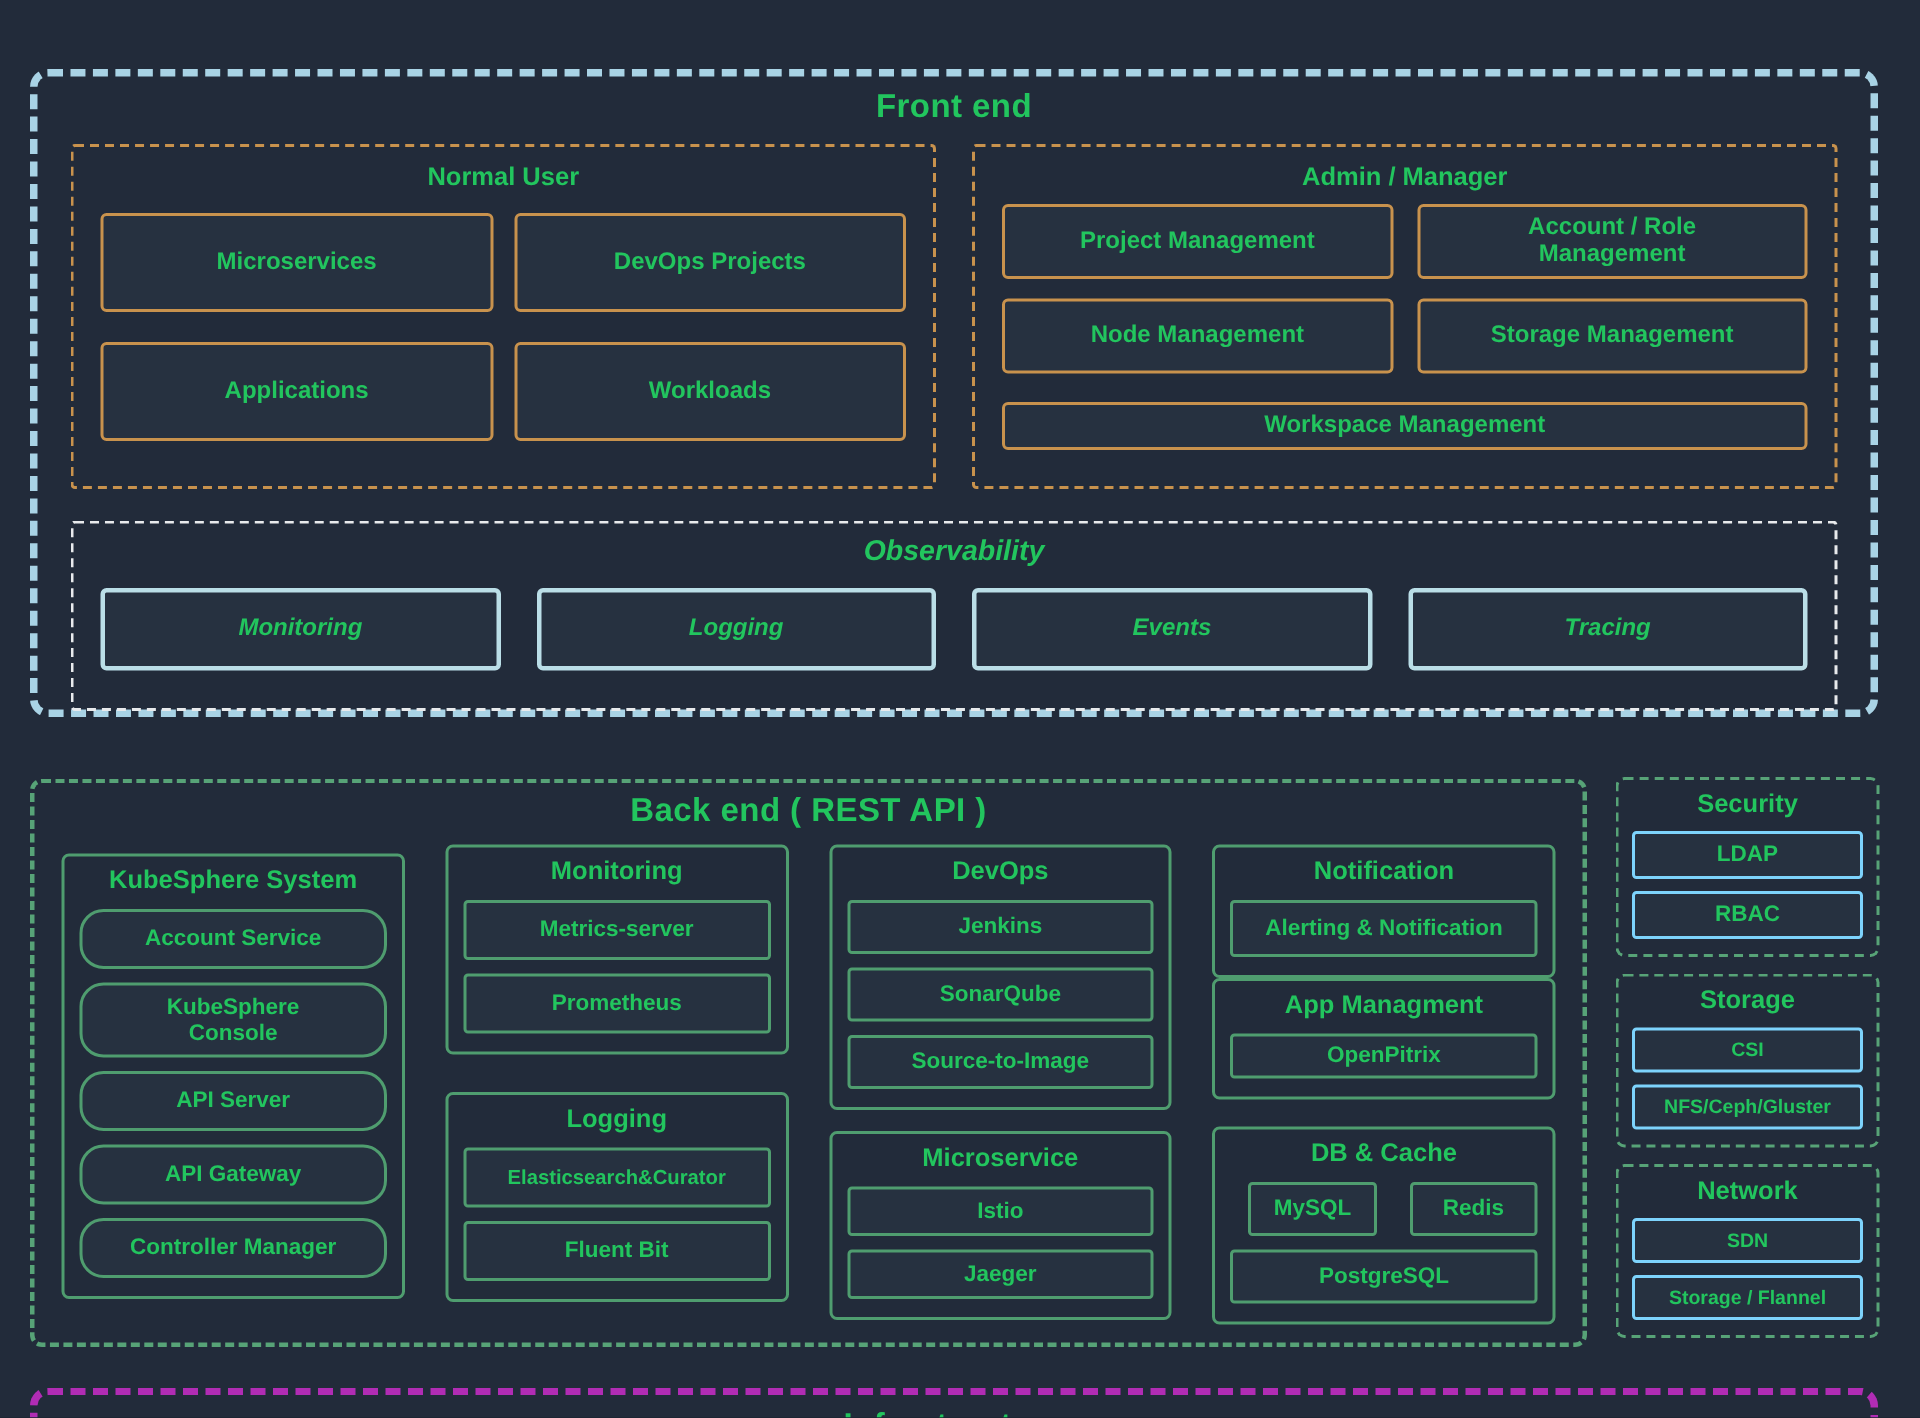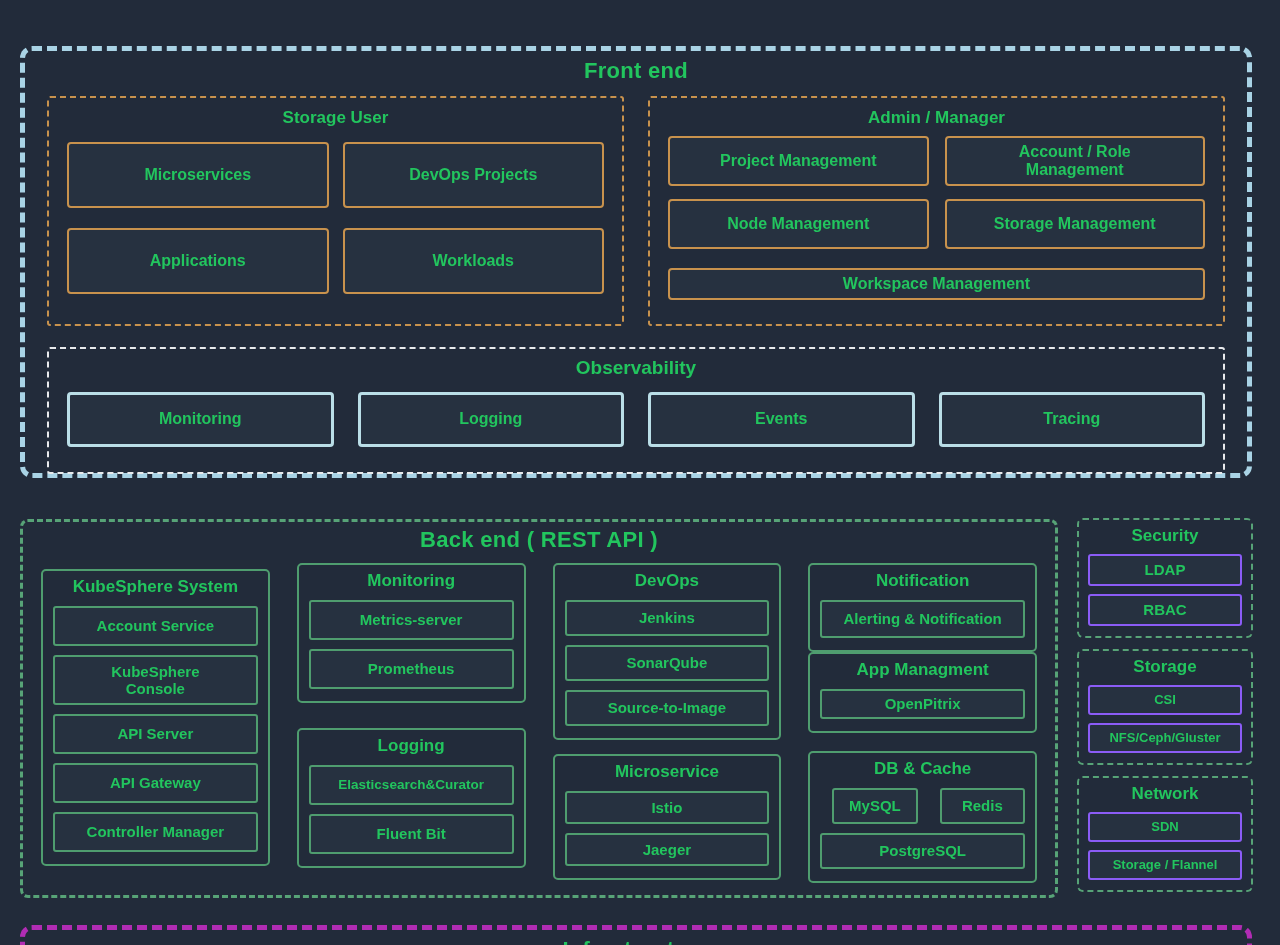--- a/index.html
+++ b/index.html
@@ -29,42 +29,42 @@
   .group-orange .gtitle{margin:2px 0 0;}
   .grid2{display:grid;grid-template-columns:1fr 1fr;}
   .nu-grid{margin-top:14px;row-gap:20px;column-gap:14px;}
   .nu-grid .box{height:66px;border:2px solid #C8924D;font-size:16px;}
   .ad-grid{margin-top:8px;row-gap:13px;column-gap:16px;}
   .ad-grid .box{height:50px;border:2px solid #C8924D;font-size:16px;}
   .ad-grid .span2{grid-column:1/-1;margin-top:6px;height:32px;}
   .w160{max-width:170px;display:inline-block;}
   .observability{
     margin:21px 22px 0 22px;border:2px dashed #E8EAEC;border-radius:3px;
-    padding:6px 18px 16px;box-sizing:border-box;height:127px;
+    padding:6px 18px 16px;box-sizing:border-box;height:127px;font-style:italic;
   }
   .obs-title{font-size:19px;text-align:center;margin-top:2px;}
   .obs-row{display:flex;gap:24px;margin-top:13px;}
   .obs-row .box{flex:1;height:55px;border:3px solid #BADEE7;font-size:16px;}
   
   .back-end{
     position:absolute;left:20px;top:519px;width:1038px;height:379px;
     border:3px dashed #57A377;border-radius:8px;box-sizing:border-box;
   }
   .be-title{margin-top:5px;}
   .be-cols{display:flex;gap:27px;padding:10px 18px 0 18px;align-items:flex-start;}
   .be-col{flex:1;min-width:0;}
   .ggroup{
     border:2px solid #4F9D6F;border-radius:5px;
     padding:4px 10px 12px;box-sizing:border-box;
   }
   .ggroup .gtitle{margin:2px 0 0;}
   .ggroup .box{border:2px solid #4F9D6F;border-radius:3px;font-size:15px;margin-top:9px;min-height:38px;padding:2px 4px;}
   .w120{max-width:120px;display:inline-block;}
   .g-ks{margin-top:6px;}
-  .g-ks .box{min-height:40px;}
+  .g-ks .box{min-height:40px;border-radius:16px;}
   .g-ks .tall{min-height:50px;}
   .g-mon .box{min-height:40px;}
   .g-log{margin-top:25px;}
   .g-log .box{min-height:40px;}
   .fs14{font-size:13.5px !important;}
   .g-dev .box{min-height:36px;}
   .g-mic{margin-top:14px;}
   .g-mic .box{min-height:33px;}
   .g-not .box{min-height:38px;}
   .g-app{margin-top:0;}
@@ -73,41 +73,41 @@
   .g-db .box{min-height:36px;}
   .dbrow{display:grid;grid-template-columns:1fr 1fr;column-gap:10px;margin-top:9px;}
   .dbrow .box{margin-top:0;margin-left:12px;}
   
   .sidebar{position:absolute;left:1077px;top:518px;width:176px;}
   .sgroup{
     border:2px dashed #57A377;border-radius:6px;
     padding:4px 9px 10px;box-sizing:border-box;margin-bottom:11px;
   }
   .sgroup .gtitle{margin:2px 0 0;}
-  .sgroup .box{border:2px solid #8b5cf6;border-radius:3px;font-size:15px;margin-top:8px;min-height:32px;padding:2px 3px;}
+  .sgroup .box{border:2px solid #7dd3fc;border-radius:3px;font-size:15px;margin-top:8px;min-height:32px;padding:2px 3px;}
   .sgroup .sm{min-height:30px;font-size:13px;}
   
   .infrastructure{
     position:absolute;left:20px;top:925px;width:1232px;height:90px;
     border:5px dashed #B12CB4;border-radius:12px;box-sizing:border-box;
   }
   .inf-title{margin-top:7px;}
 </style>
 </head>
 <body>
 
 <div id="stage">
 
   <div class="front-end">
     <div class="stitle fe-title">Front end</div>
 
     <div class="fe-row">
 
       <div class="group-orange">
-        <div class="gtitle">Storage User</div>
+        <div class="gtitle">Normal User</div>
         <div class="grid2 nu-grid">
           <div class="box">Microservices</div>
           <div class="box">DevOps Projects</div>
           <div class="box">Applications</div>
           <div class="box">Workloads</div>
         </div>
       </div>
 
       <div class="group-orange">
         <div class="gtitle">Admin / Manager</div>

